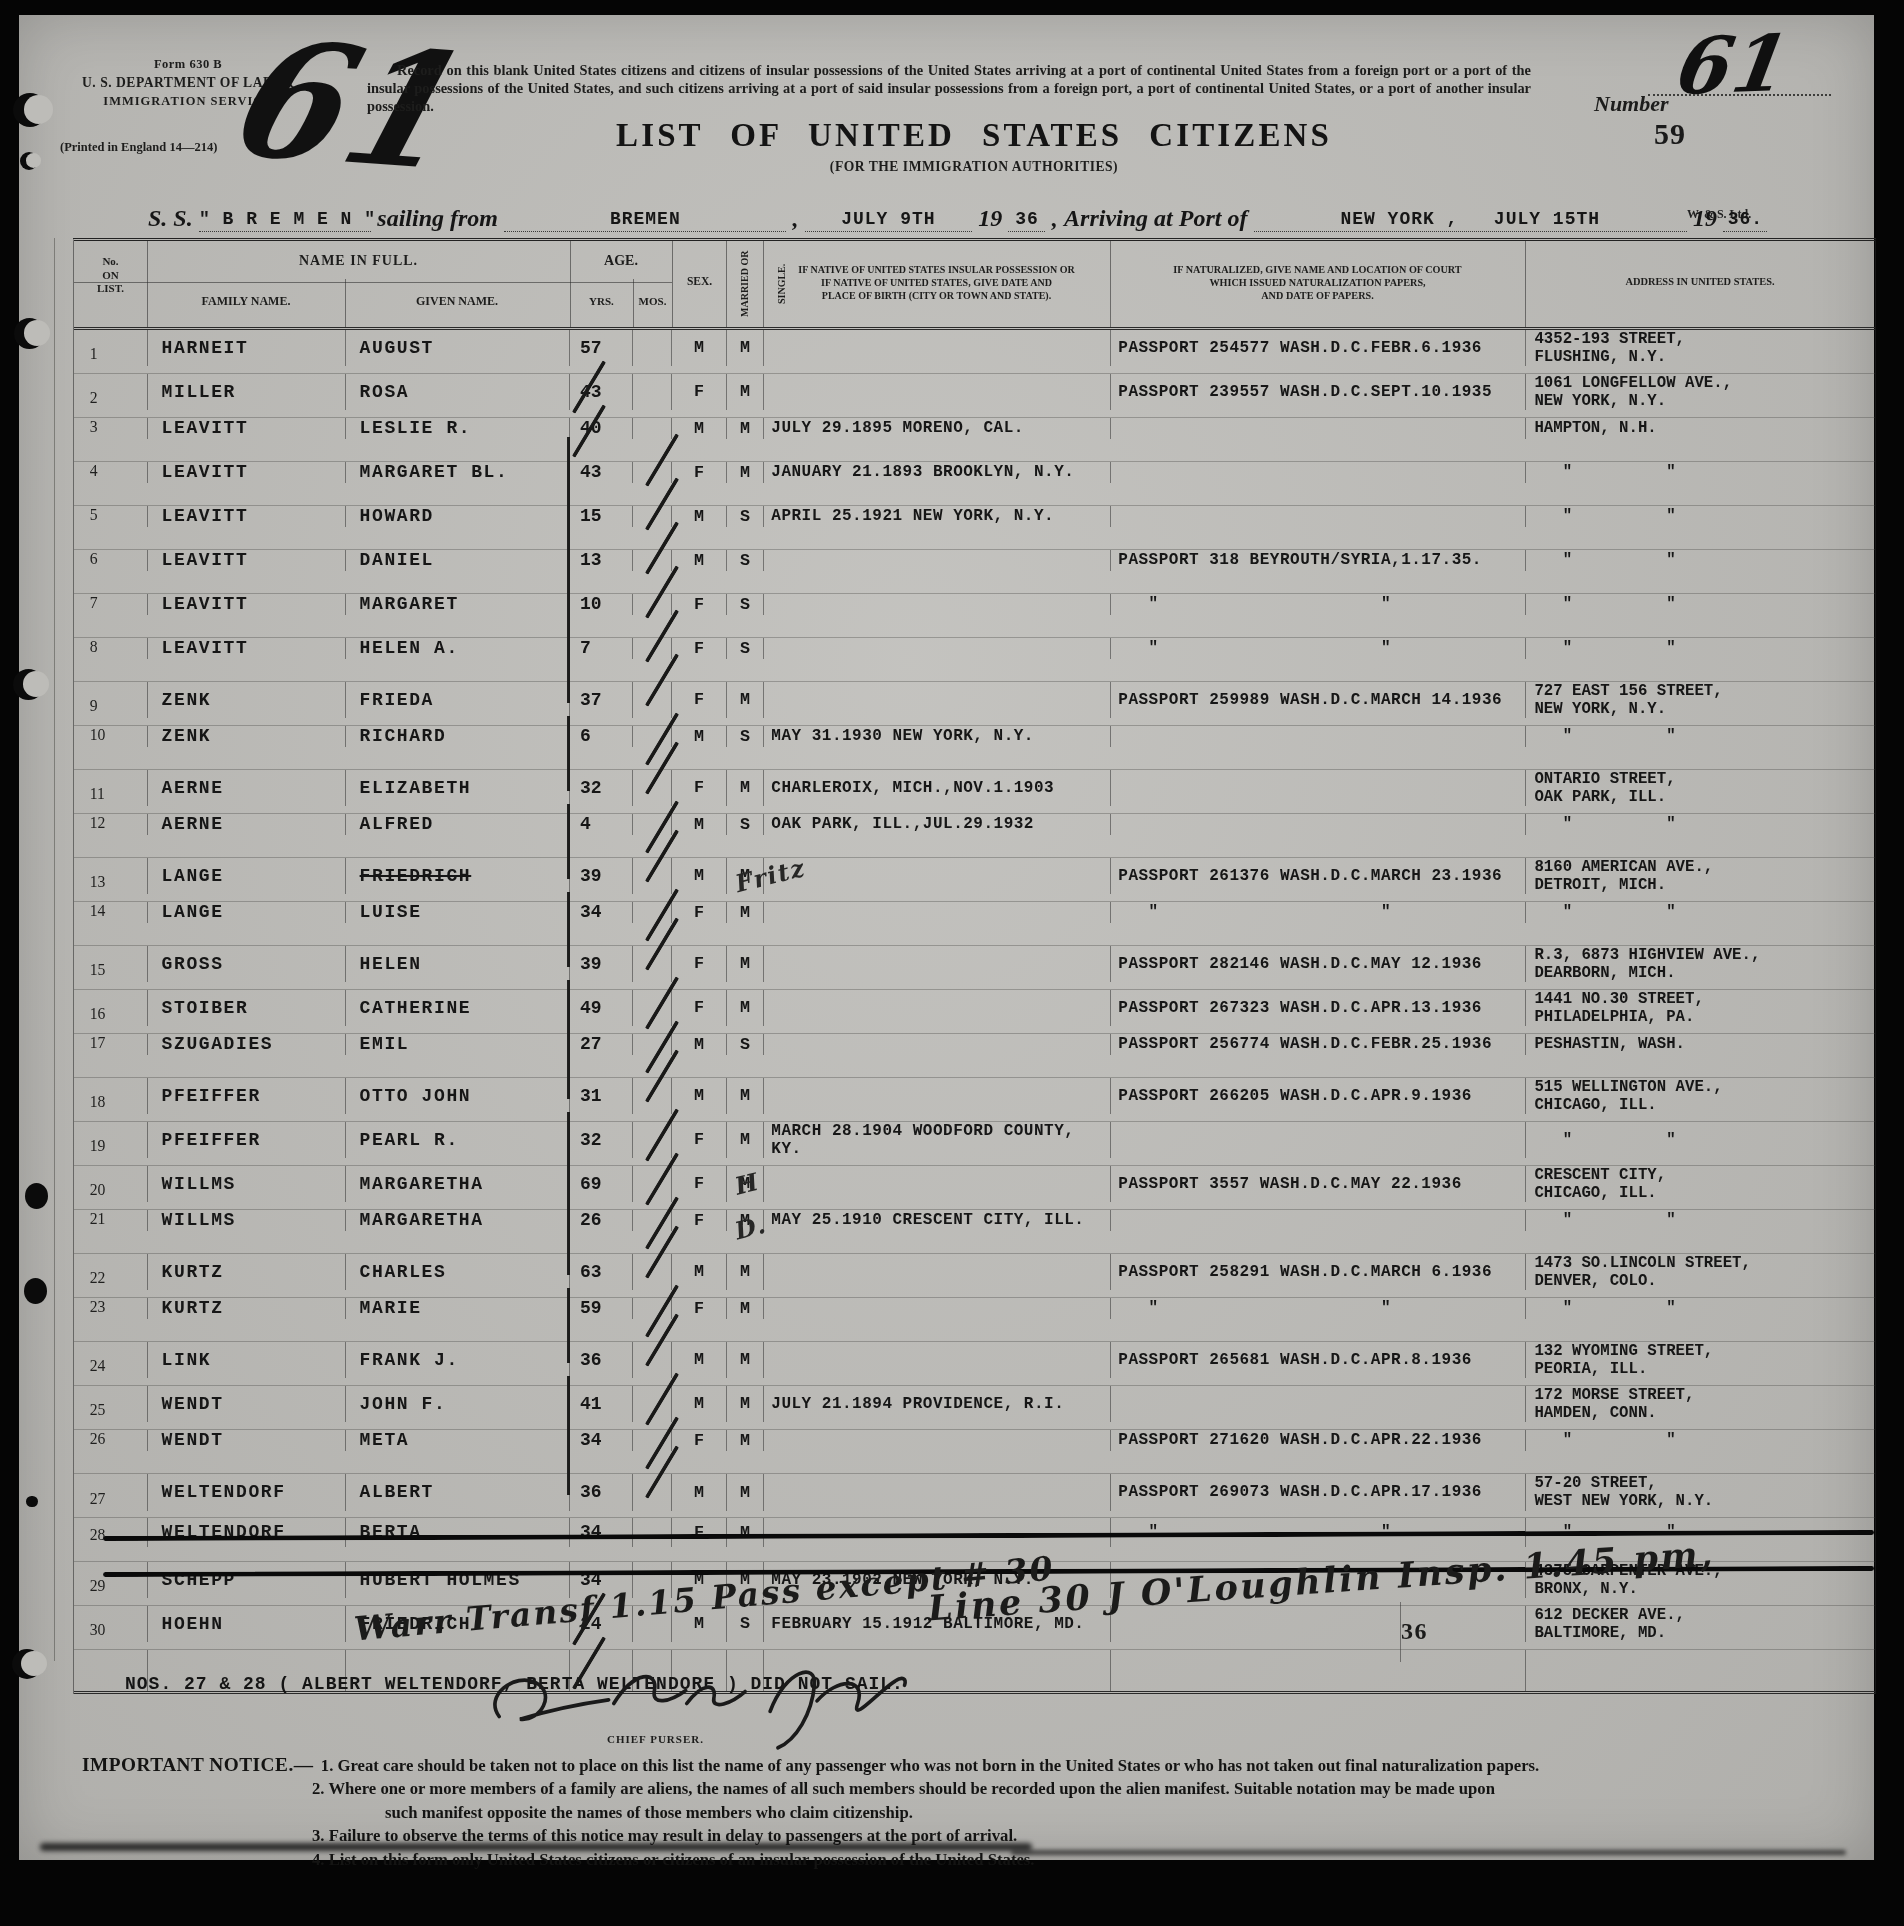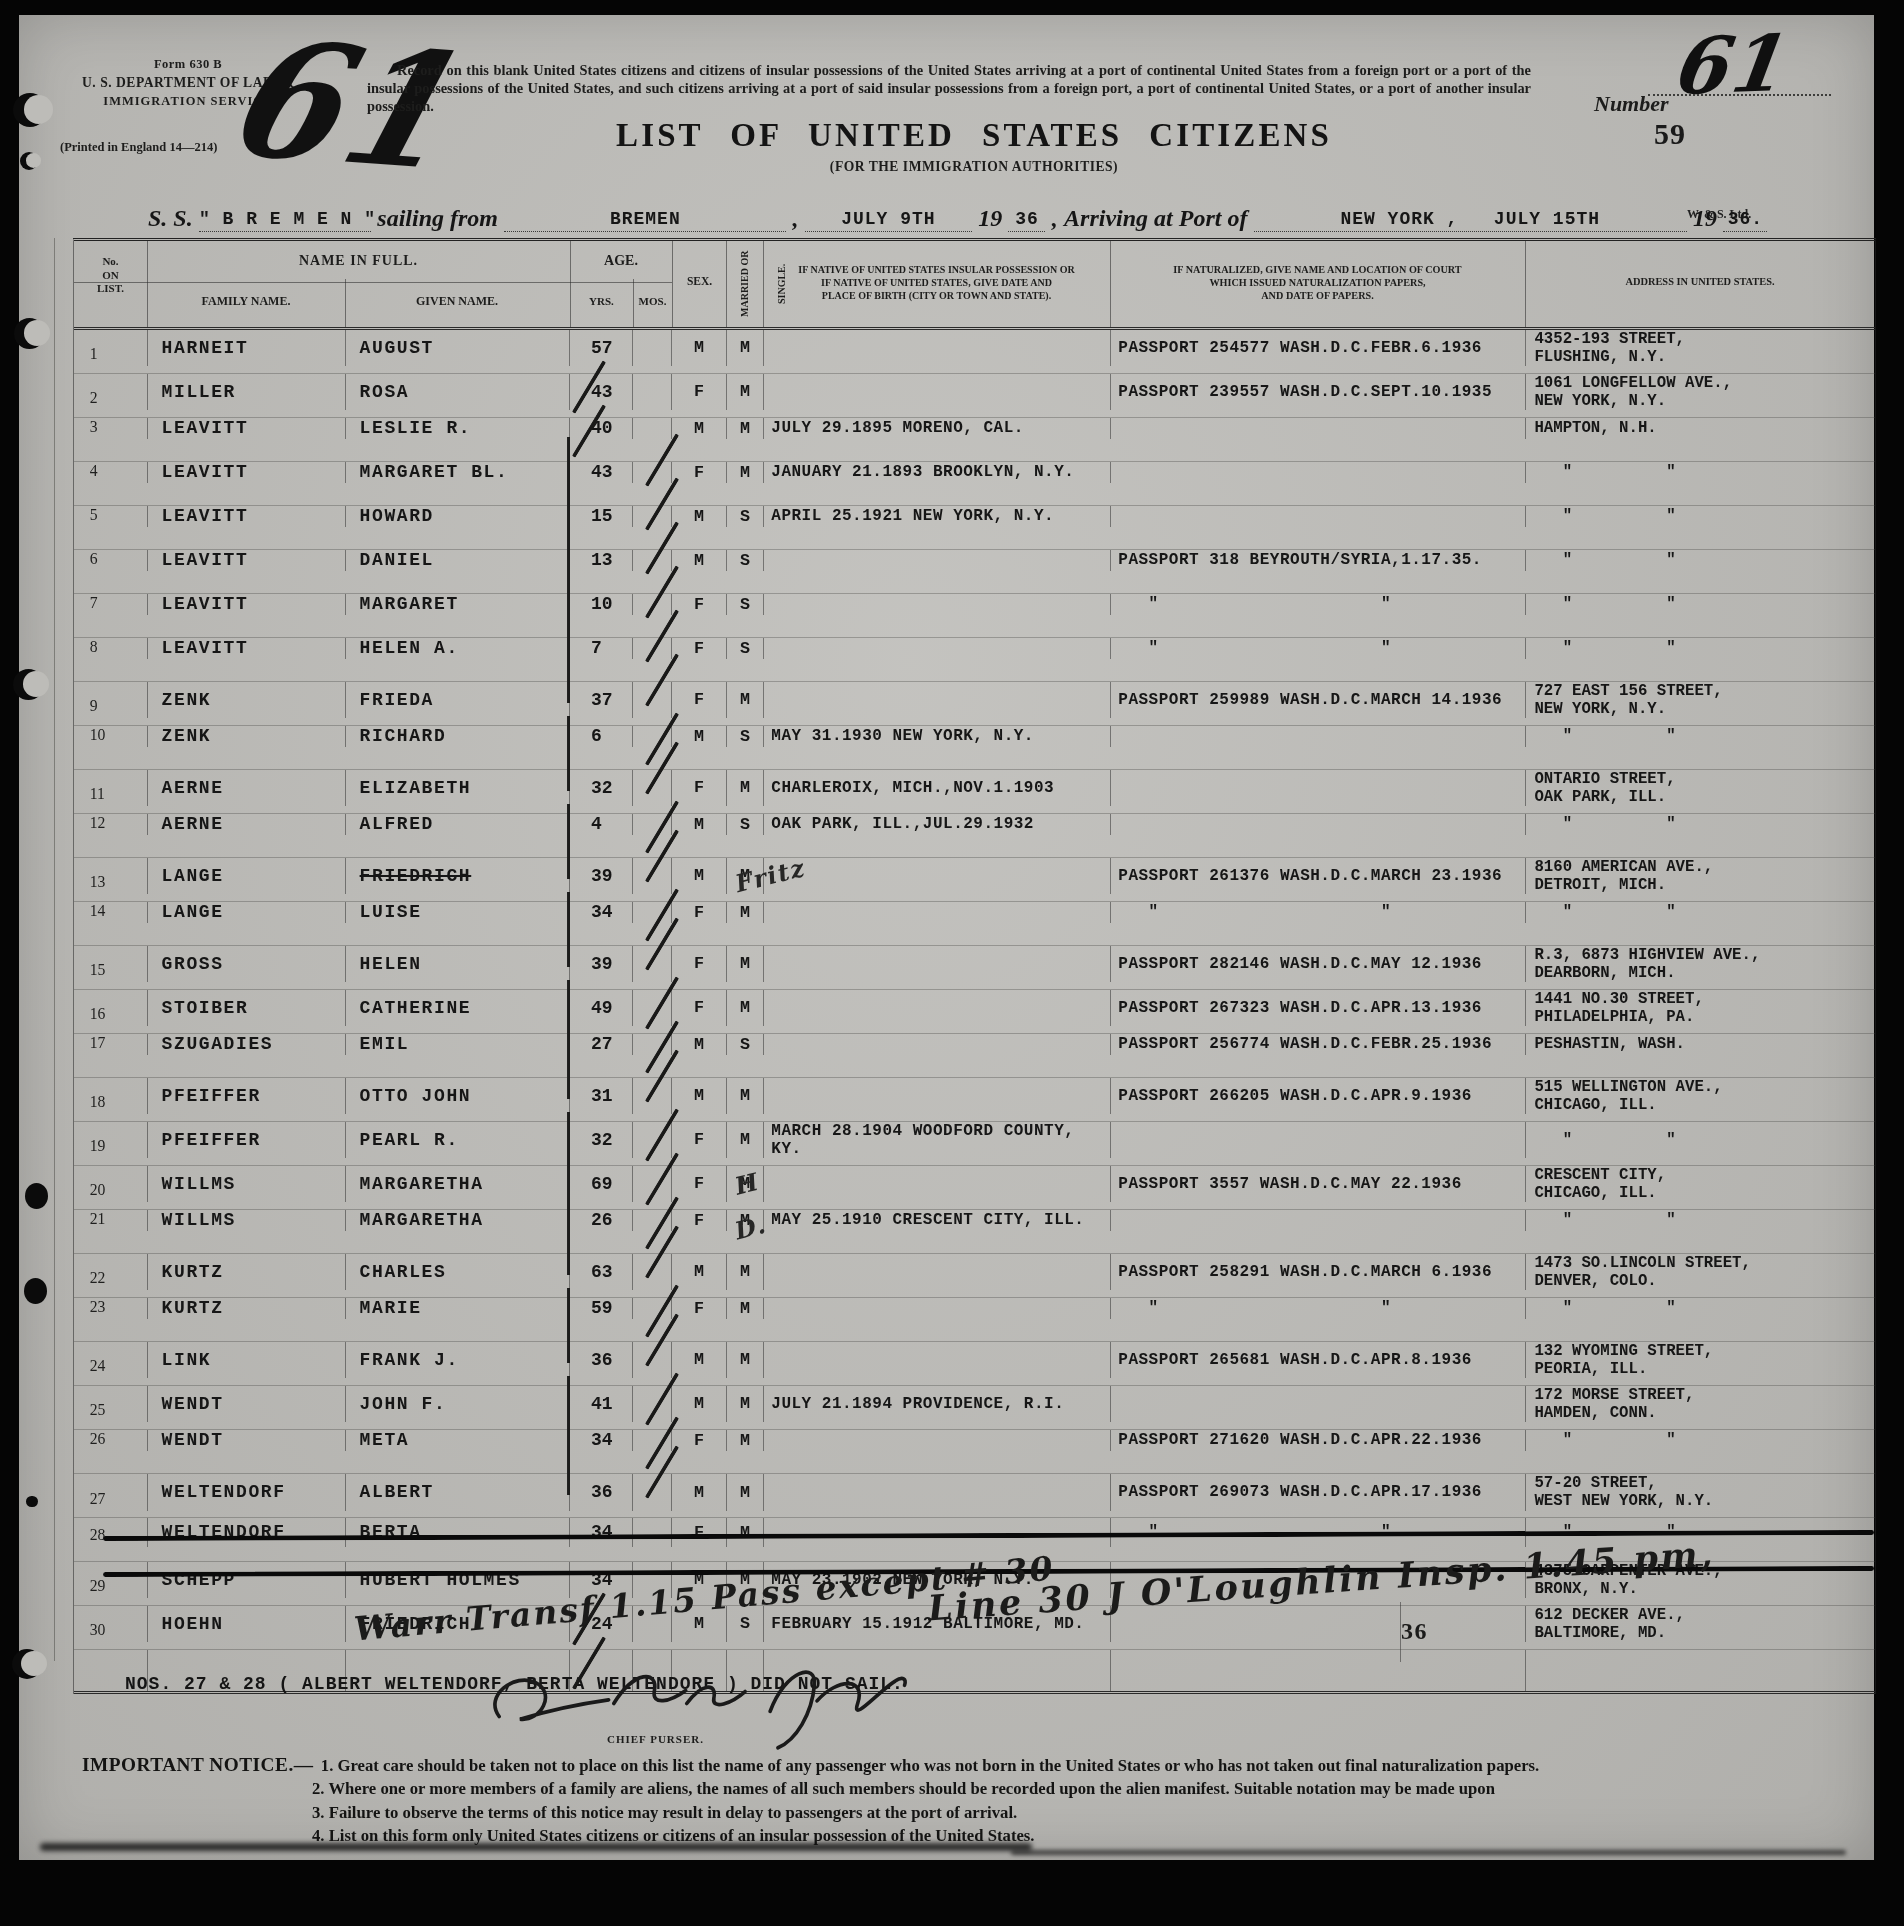--- a/index.html
+++ b/index.html
@@ -68,21 +68,21 @@
   .hlabel{position:absolute;text-align:center;font-weight:bold;white-space:pre-line;}
   .rows{position:relative;}
   .row{position:relative;height:43px;display:grid;
        grid-template-columns:73px 198px 224px 63px 39px 55px 37px 347px 415px 350px;
        border-bottom:1px solid rgba(70,70,66,.35);}
   .row>div{position:relative;display:flex;align-items:center;overflow:visible;}
   .row>div+div{border-left:1px solid rgba(40,40,40,.5);}
   .c-no{align-items:flex-end !important;padding:0 0 3.1px 15.7px;font-size:15.7px;color:#1f1f1e;font-family:"Liberation Serif",serif;}
   .t{font-family:"Liberation Mono","DejaVu Sans Mono",monospace;font-weight:bold;color:#161616;}
   .c-family,.c-given{font-size:18px;letter-spacing:1.6px;padding-left:13.6px;}
-  .c-yrs{font-size:18px;padding-left:21px;}
+  .c-yrs{font-size:18px;padding-left:10px;}
   .c-sex,.c-mar{font-size:16.7px;justify-content:center;}
   .c-birth{font-size:16px;padding-left:7.3px;letter-spacing:0.5px;white-space:pre-wrap;}
   .c-nat{font-size:16px;padding-left:7.3px;letter-spacing:0.5px;white-space:pre-wrap;}
   .c-addr{font-size:15.7px;line-height:18px;padding-left:8.4px;white-space:pre-wrap;}
   .xout{text-decoration:line-through;text-decoration-thickness:2.1px;}
   .hand-note{position:absolute;left:389px;top:3.1px;display:none;font-family:"DejaVu Serif",serif;
              font-style:italic;font-weight:bold;font-size:24px;color:#272726;transform:rotate(-14deg);z-index:3;}
   .slash{position:absolute;left:513px;top:-8.4px;height:60px;width:2.6px;background:#191918;border-radius:1.6px;
          transform:rotate(31deg);z-index:2;}
   .inkbar{position:absolute;left:493px;top:-2.1px;height:46px;width:2.1px;background:#1c1c1b;z-index:2;}
@@ -768,20 +768,21 @@
       <path d="M400 95 C 430 55, 458 55, 452 85 C 448 108, 486 95, 512 72"></path>
       <path d="M560 110 C 590 30, 650 15, 645 60 C 640 115, 610 165, 575 180"></path>
       <path d="M650 90 C 690 45, 745 45, 728 95 C 715 135, 770 70, 800 52 C 815 42, 822 48, 818 60"></path>
     </g>
   </svg>
   <div class="chiefpurser">CHIEF PURSER.</div>
 
   <div class="notice">
       <div class="notice-line"><span class="notice-title">IMPORTANT NOTICE.—</span><span>1.  Great care should be taken not to place on this list the name of any passenger who was not born in the United States or who has not taken out final naturalization papers.</span></div>
       <div class="notice-line ind-1"><span>2.  Where one or more members of a family are aliens, the names of all such members should be recorded upon the alien manifest.  Suitable notation may be made upon</span></div>
+      <div class="notice-line ind-2"><span>such manifest opposite the names of those members who claim citizenship.</span></div>
       <div class="notice-line ind-1"><span>3.  Failure to observe the terms of this notice may result in delay to passengers at the port of arrival.</span></div>
       <div class="notice-line ind-1"><span>4.  List on this form only United States citizens or citizens of an insular possession of the United States.</span></div>
     </div>
 
   <div class="smear"></div>
   <div class="smear2"></div>
 </div>
 
 
 </body></html>

